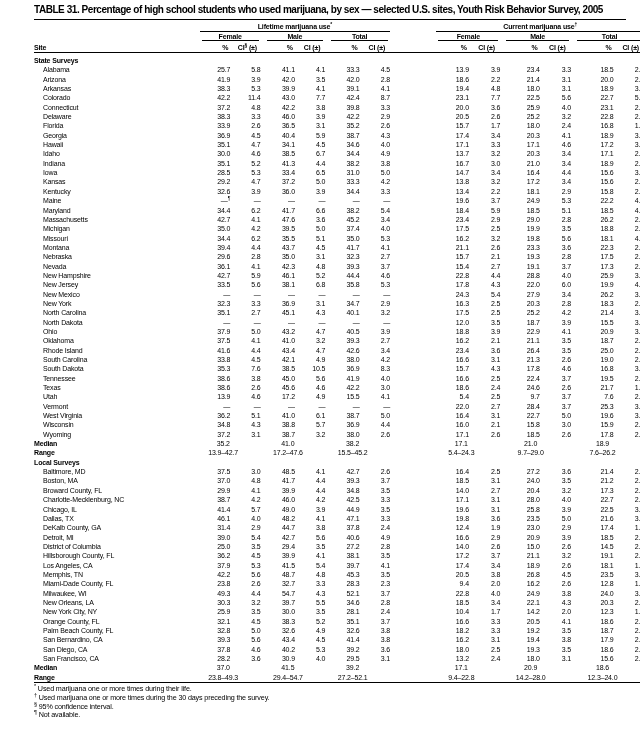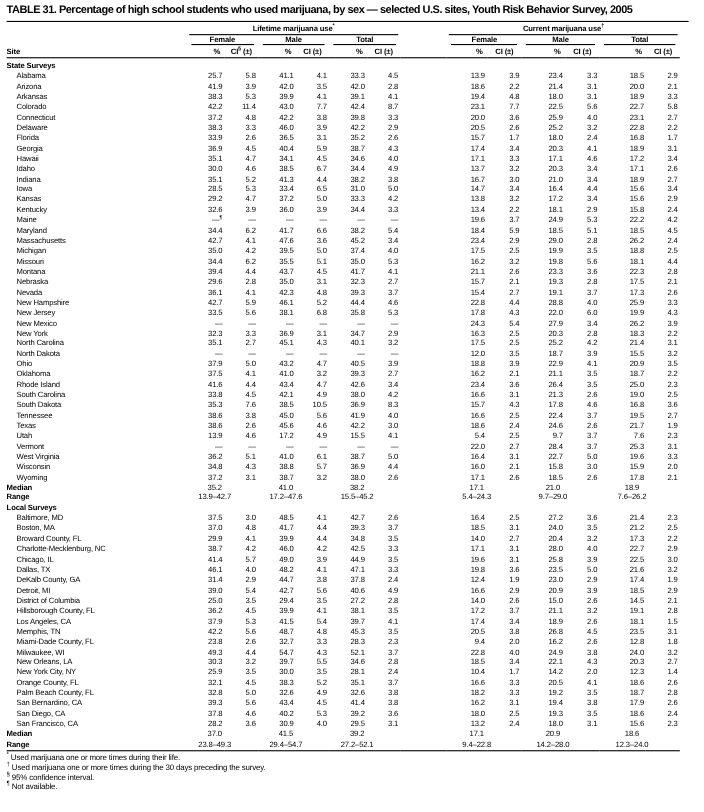--- a/index.html
+++ b/index.html
@@ -1,18 +1,18 @@
 <!DOCTYPE html>
 <html><head>
 <meta charset="utf-8">
 <style>
   * { box-sizing: border-box; margin: 0; padding: 0; }
   html, body { width: 640px; background: #ffffff; }
   body { height: 738px; color: #000; font-family: "Liberation Sans", "DejaVu Sans", sans-serif; }
-  .page { padding: 4px 14px 0 6px; }
+  .page { padding: 4px 14px 0 6px; margin-left: 28px; }
   .title { font-weight: bold; font-size: 10px; line-height: 11.5px; letter-spacing: -0.45px;
            padding-bottom: 3px; border-bottom: 1.5px solid #000; }
   table { table-layout: fixed; width: 612px; border-collapse: collapse; border-bottom: 1px solid #000; }
   thead th { font-size: 7px; font-weight: bold; padding: 0; letter-spacing: -0.15px; white-space: nowrap; }
   tr.h1 th { height: 12px; vertical-align: bottom; }
   tr.h2 th { height: 9px; vertical-align: bottom; }
   .grpline { display: block; border-bottom: 1px solid #000; padding-bottom: 1px; margin: 0 2px; text-align: center; }
   .pairline { display: block; border-bottom: 1px solid #000; margin: 0 4px; text-align: center; }
   tr.measure th { border-bottom: 1px solid #000; height: 12px; vertical-align: bottom; padding-bottom: 1px; }
   th.site-h { text-align: left; }

